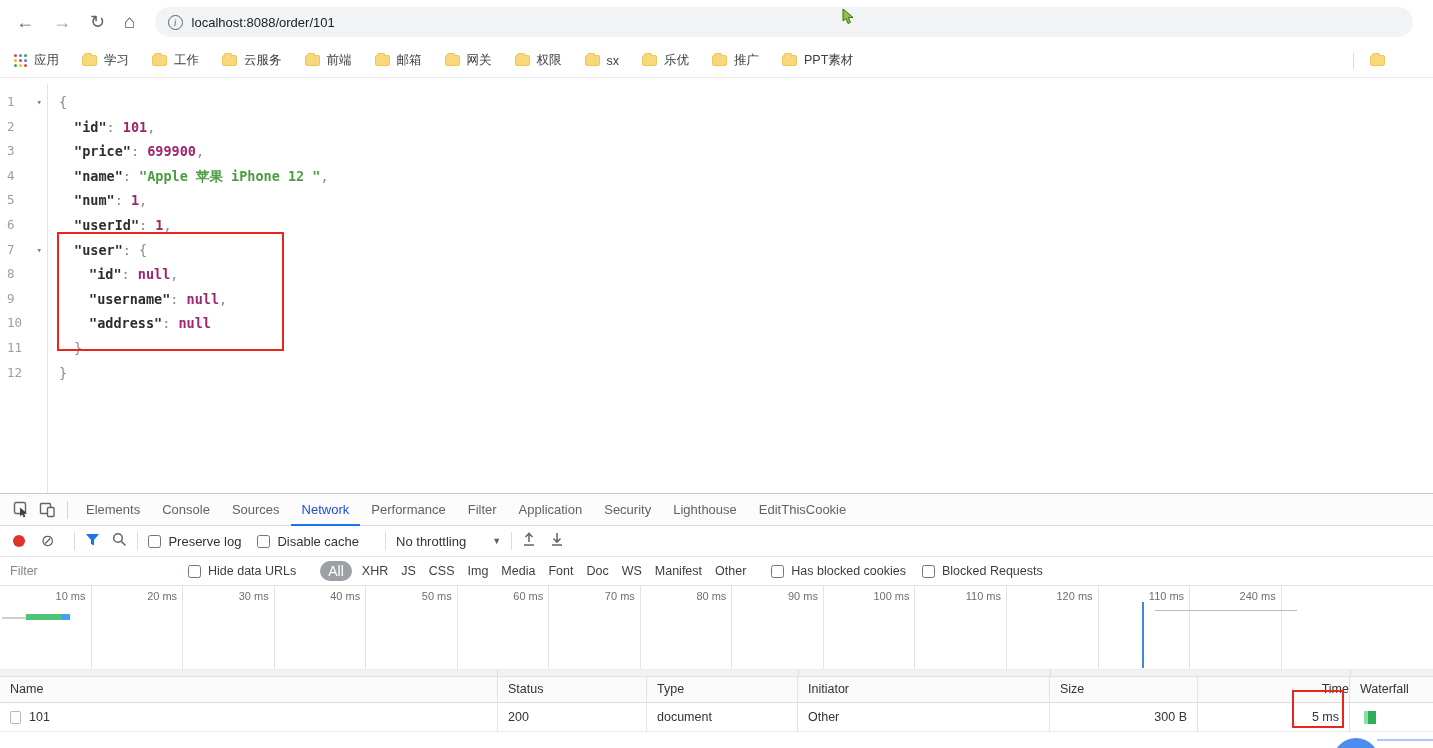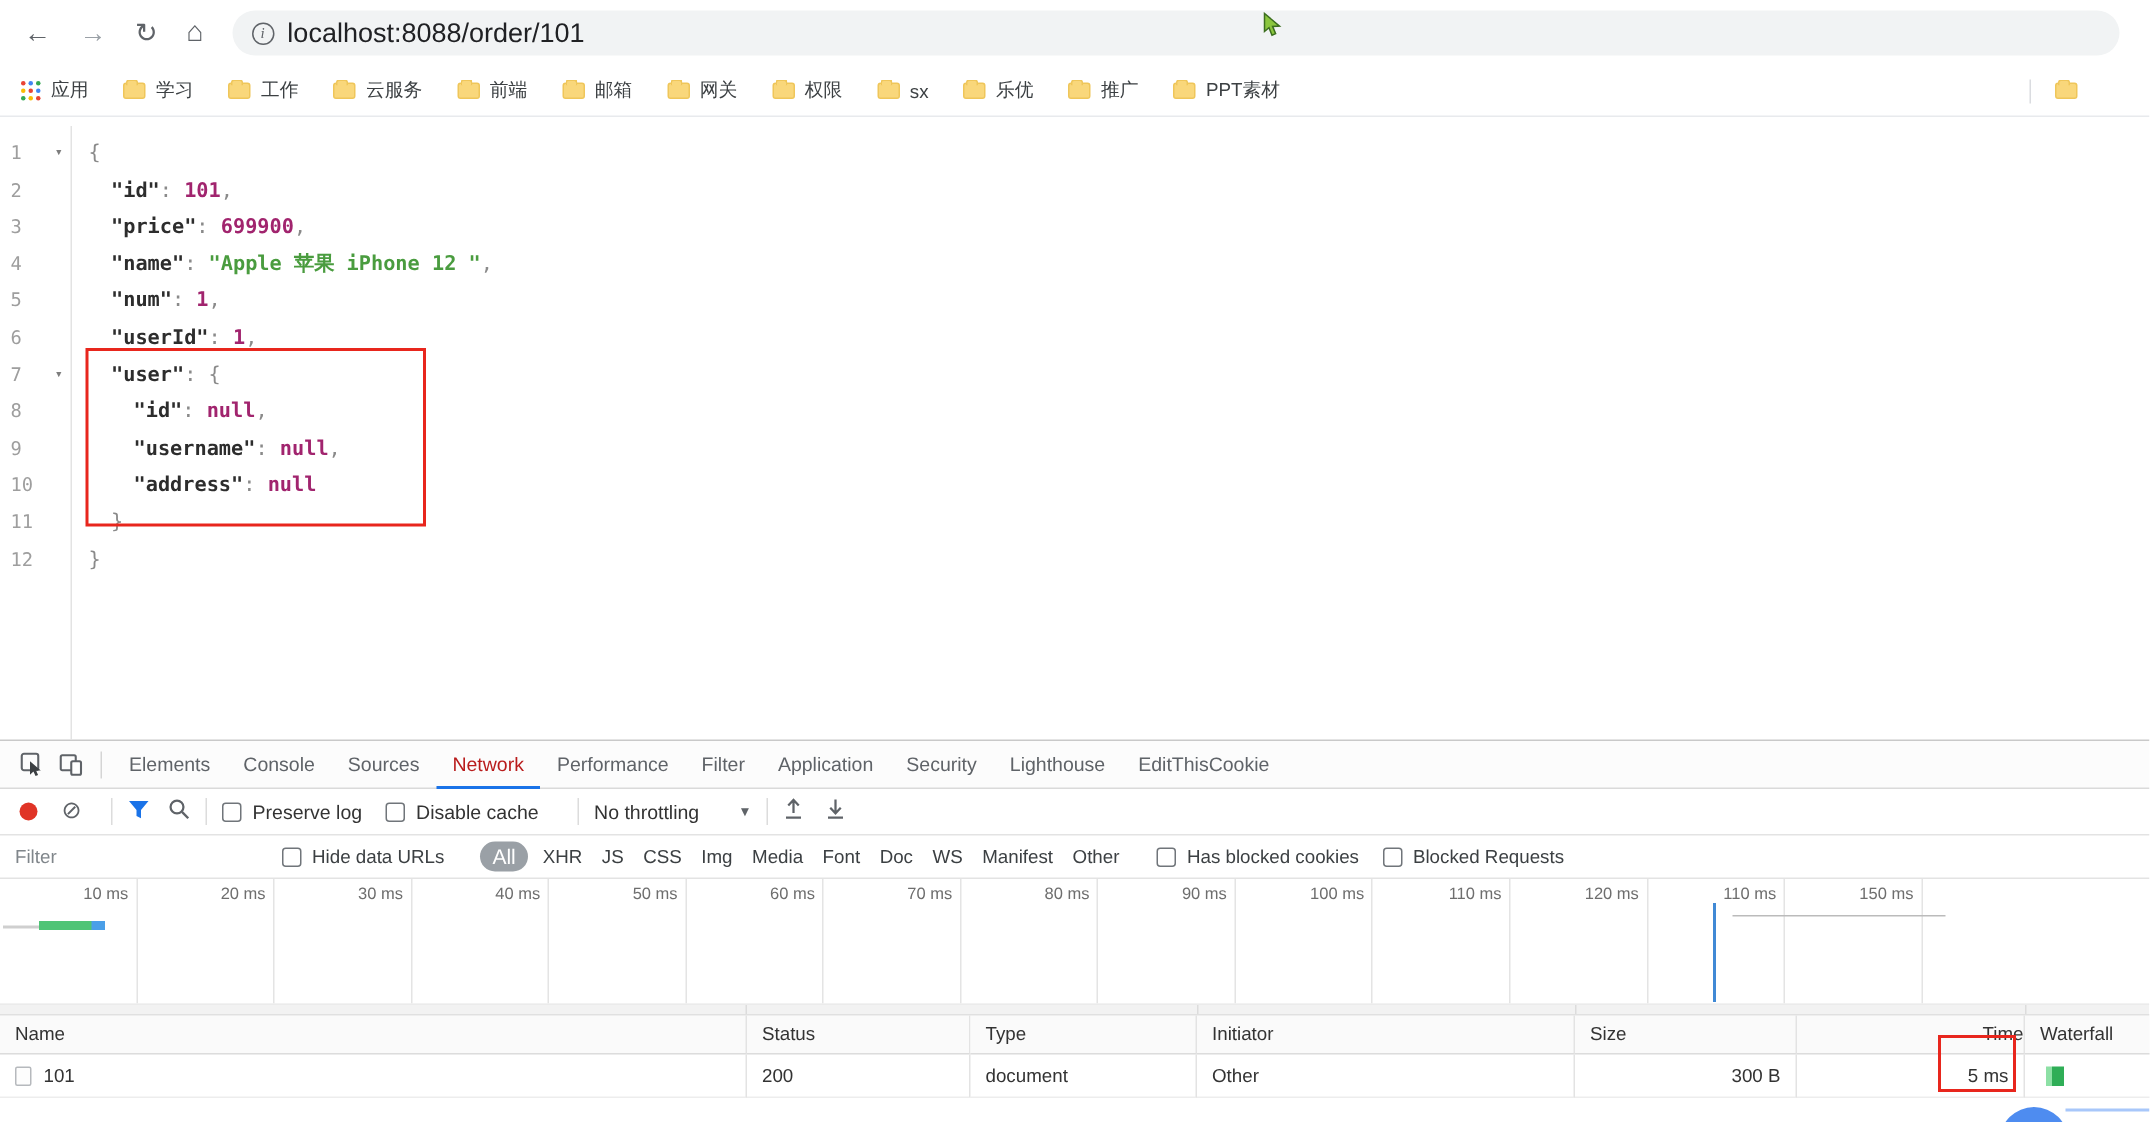--- a/index.html
+++ b/index.html
@@ -7,21 +7,21 @@
   body { position:relative; font-family:"Liberation Sans",sans-serif; background:#fff; color:#202124; }
 
   
   .browser { height:84px; background:#fff; }
   .nav-row { height:44px; display:flex; align-items:center; padding-left:16px; }
   .nav-icon { font-size:18px; color:#5f6368; margin-right:19px; cursor:default; }
   .nav-icon.fwd { color:#9aa0a6; }
   .home-icon { font-size:19px; }
   .url-pill { flex:1; height:30px; background:#f1f3f4; border-radius:16px; display:flex; align-items:center; padding:0 13px; margin-right:20px; }
   .info-icon { width:15px; height:15px; border:1.2px solid #5f6368; border-radius:50%; color:#5f6368; font-size:10px; line-height:13px; text-align:center; margin-right:9px; font-family:"Liberation Serif",serif; font-style:italic; }
-  .url-text { font-size:18px; color:#202124; }
+  .url-text { font-size:13px; color:#202124; }
   .bm-row { height:34px; display:flex; align-items:center; padding:0 14px; border-bottom:1px solid #e8eaed; }
   .bm-item { display:flex; align-items:center; margin-right:23px; font-size:12.5px; color:#3c4043; white-space:nowrap; }
   .apps-grid { width:13px; height:13px; display:grid; grid-template-columns:repeat(3,3px); grid-template-rows:repeat(3,3px); gap:2px; margin-right:7px; }
   .apps-grid i { border-radius:50%; }
   .folder { width:15px; height:11px; background:#f9d77b; border:1px solid #efc65a; border-radius:2px; position:relative; margin-right:7px; flex:0 0 auto; }
   .folder:before { content:""; position:absolute; top:-3px; left:1px; width:6px; height:3px; background:#f9d77b; border:1px solid #efc65a; border-bottom:none; border-radius:2px 2px 0 0; }
   .bm-right { margin-left:auto; display:flex; align-items:center; padding-right:34px; }
   .bm-divider { width:1px; height:16px; background:#dadce0; margin-right:16px; }
 
   
@@ -39,21 +39,21 @@
   .c-p { color:#8a8a8a; }
   .c-num { color:#a1246e; font-weight:bold; }
   .c-str { color:#4a9c3f; font-weight:bold; }
 
   
   .devtools { height:316px; border-top:1px solid #c9c9c9; background:#fff; position:relative; }
   .dt-tabbar { height:32px; display:flex; align-items:center; padding-left:8px; background:#fcfcfc; border-bottom:1px solid #dadada; }
   .dt-icon { width:26px; height:26px; display:flex; align-items:center; justify-content:center; color:#5f6368; }
   .dt-divider { width:1px; height:18px; background:#d5d5d5; margin:0 7px; }
   .dt-tab { padding:0 11px; height:32px; line-height:31px; font-size:13px; color:#5f6368; white-space:nowrap; }
-  .dt-tab.active { color:#b91c1c; border-bottom:2.5px solid #1a73e8; }
+  .dt-tab.active { color:#1d4ed8; border-bottom:2.5px solid #1a73e8; }
 
   .dt-toolbar { height:31px; display:flex; align-items:center; padding-left:13px; border-bottom:1px solid #e3e3e3; font-size:13px; color:#333; }
   .rec-dot { width:12px; height:12px; border-radius:50%; background:#e03426; margin-right:16px; }
   .clear-icon { font-size:16px; color:#5f6368; margin-right:10px; line-height:1; }
   .tb-div { width:1px; height:18px; background:#dcdcdc; margin:0 10px; }
   .checkbox { width:13px; height:13px; border:1.4px solid #70757a; border-radius:2.5px; margin-right:7px; flex:0 0 auto; background:#fff; }
   .tb-label { margin-right:16px; display:flex; align-items:center; white-space:nowrap; }
   .throttle { display:flex; align-items:center; }
   .caret { font-size:9px; color:#5f6368; margin-left:26px; }
 
@@ -384,21 +384,21 @@
         <span class="tick">40 ms</span>
         <span class="tick">50 ms</span>
         <span class="tick">60 ms</span>
         <span class="tick">70 ms</span>
         <span class="tick">80 ms</span>
         <span class="tick">90 ms</span>
         <span class="tick">100 ms</span>
         <span class="tick">110 ms</span>
         <span class="tick">120 ms</span>
         <span class="tick">110 ms</span>
-        <span class="tick">150 ms</span>
+        <span class="tick">240 ms</span>
       </div>
     <span class="mini-gray"></span>
     <span class="mini-green"></span>
     <span class="mini-blue"></span>
     <span class="dcl-line"></span>
     <span class="ov-hline"></span>
     <div class="ov-strip">
       <i style="left:497px"></i>
         <i style="left:798px"></i>
         <i style="left:1050px"></i>

